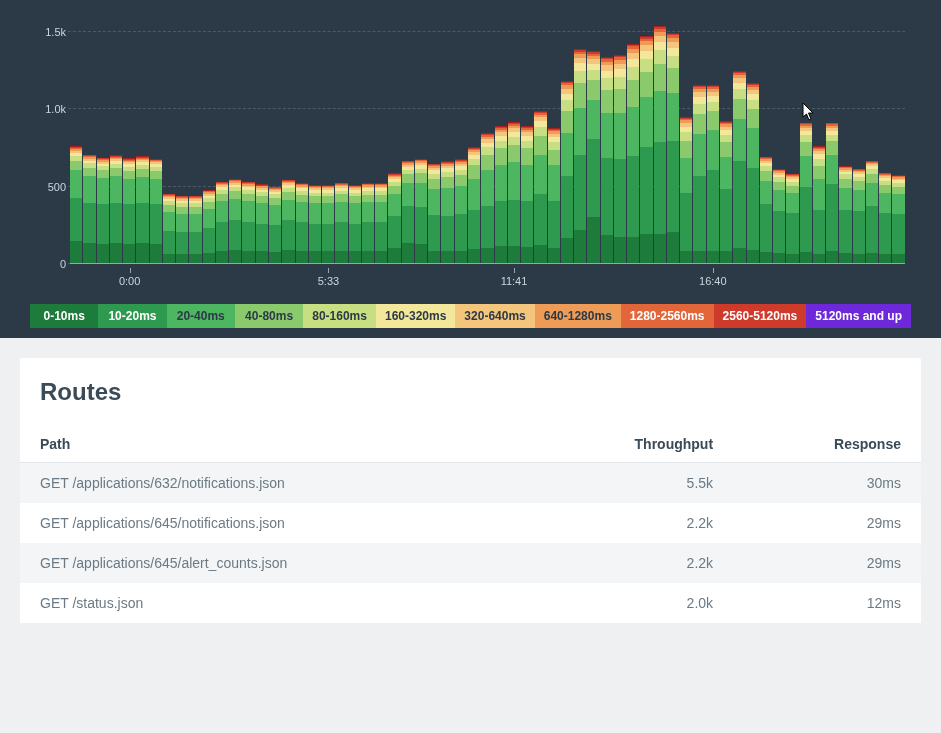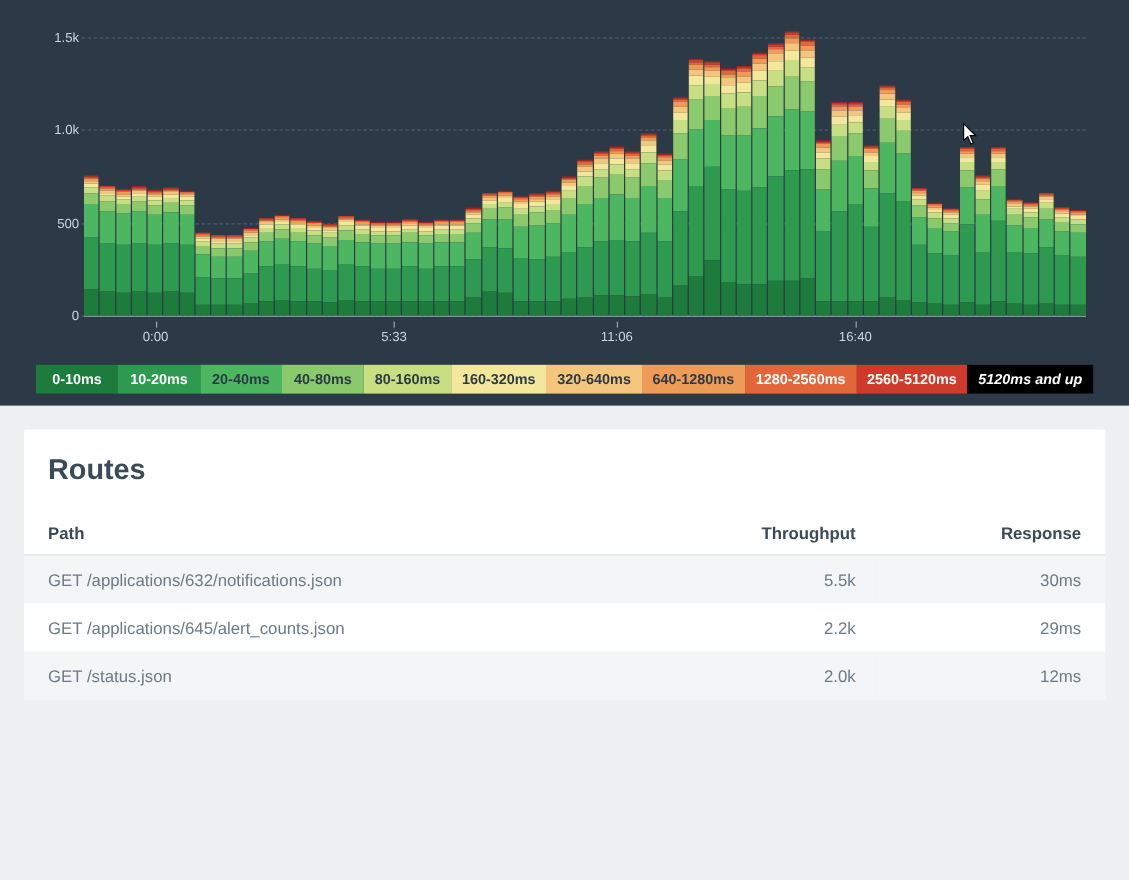--- a/index.html
+++ b/index.html
@@ -869,61 +869,66 @@
           <div class="seg" style="height: 0.619355px; background: rgb(207, 59, 42);"></div>
           <div class="seg" style="height: 0.464516px; background: rgb(168, 31, 31);"></div>
         </div>
       </div>
     <div class="x-ticks" id="x-ticks">
         <div class="x-tick-mark" style="left: 7.14286%;"></div>
         <div class="x-tick-label" style="left: 7.14286%;">0:00</div>
         <div class="x-tick-mark" style="left: 30.9524%;"></div>
         <div class="x-tick-label" style="left: 30.9524%;">5:33</div>
         <div class="x-tick-mark" style="left: 53.1746%;"></div>
-        <div class="x-tick-label" style="left: 53.1746%;">11:06</div>
+        <div class="x-tick-label" style="left: 53.1746%;">11:41</div>
         <div class="x-tick-mark" style="left: 76.9841%;"></div>
         <div class="x-tick-label" style="left: 76.9841%;">16:40</div>
       </div>
     <svg class="cursor" style="left:772px; top:78px;" viewBox="0 0 14 20">
       <path d="M1 1 L1 15 L4.5 12 L7 18 L9 17 L6.5 11 L11 11 Z" fill="#fff" stroke="#000" stroke-width="1"></path>
     </svg>
   </div>
 
   <div class="legend" id="legend">
       <div class="legend-item" style="background: rgb(29, 123, 59); color: rgb(255, 255, 255);">0-10ms</div>
       <div class="legend-item" style="background: rgb(45, 154, 79); color: rgb(255, 255, 255);">10-20ms</div>
       <div class="legend-item" style="background: rgb(76, 183, 96); color: rgb(43, 58, 70);">20-40ms</div>
       <div class="legend-item" style="background: rgb(139, 201, 109); color: rgb(43, 58, 70);">40-80ms</div>
       <div class="legend-item" style="background: rgb(199, 223, 130); color: rgb(43, 58, 70);">80-160ms</div>
       <div class="legend-item" style="background: rgb(243, 231, 155); color: rgb(43, 58, 70);">160-320ms</div>
       <div class="legend-item" style="background: rgb(244, 197, 124); color: rgb(43, 58, 70);">320-640ms</div>
       <div class="legend-item" style="background: rgb(238, 155, 87); color: rgb(43, 58, 70);">640-1280ms</div>
       <div class="legend-item" style="background: rgb(227, 102, 59); color: rgb(255, 255, 255);">1280-2560ms</div>
       <div class="legend-item" style="background: rgb(207, 59, 42); color: rgb(255, 255, 255);">2560-5120ms</div>
-      <div class="legend-item" style="background: #000000; color: rgb(255, 255, 255); font-style: italic;">5120ms and up</div>
+      <div class="legend-item" style="background: #6d28d9; color: rgb(255, 255, 255);">5120ms and up</div>
     </div>
 </div>
 
 <div class="routes-panel">
   <div class="routes-heading">Routes</div>
   <table>
     <thead>
       <tr>
         <th>Path</th>
         <th class="num">Throughput</th>
         <th class="num">Response</th>
       </tr>
     </thead>
     <tbody id="routes-body">
         <tr>
           <td>GET /applications/632/notifications.json</td>
           <td class="num">5.5k</td>
           <td class="num">30ms</td>
         </tr>
         <tr>
+          <td>GET /applications/645/notifications.json</td>
+          <td class="num">2.2k</td>
+          <td class="num">29ms</td>
+        </tr>
+        <tr>
           <td>GET /applications/645/alert_counts.json</td>
           <td class="num">2.2k</td>
           <td class="num">29ms</td>
         </tr>
         <tr>
           <td>GET /status.json</td>
           <td class="num">2.0k</td>
           <td class="num">12ms</td>
         </tr>
       </tbody>

